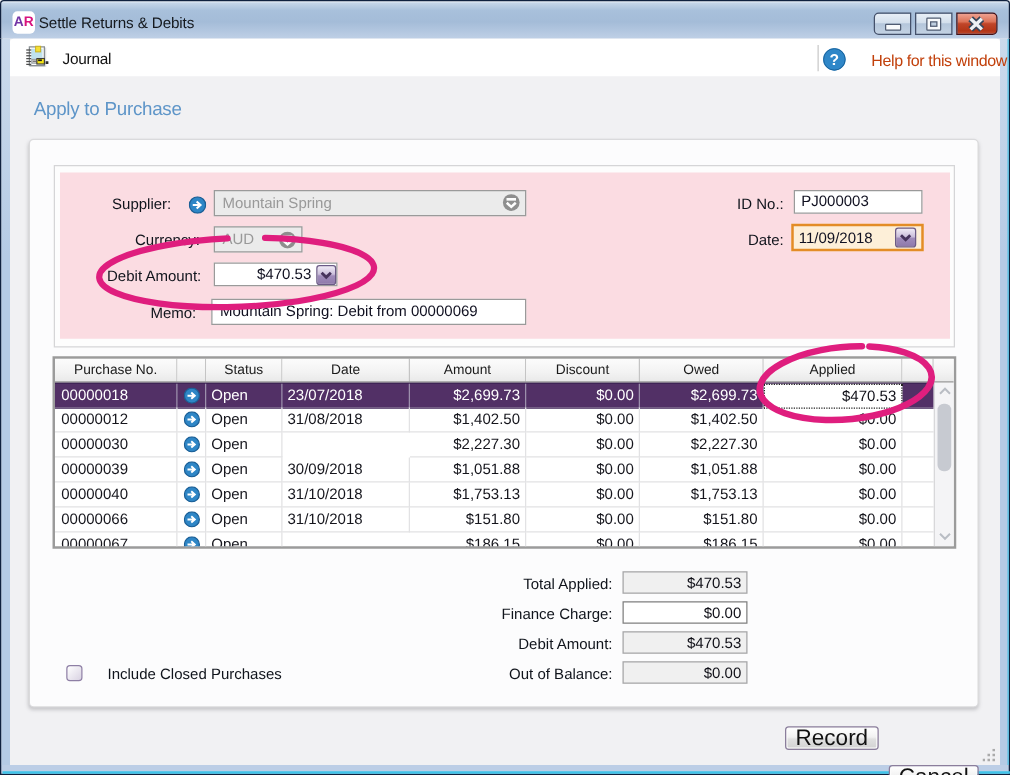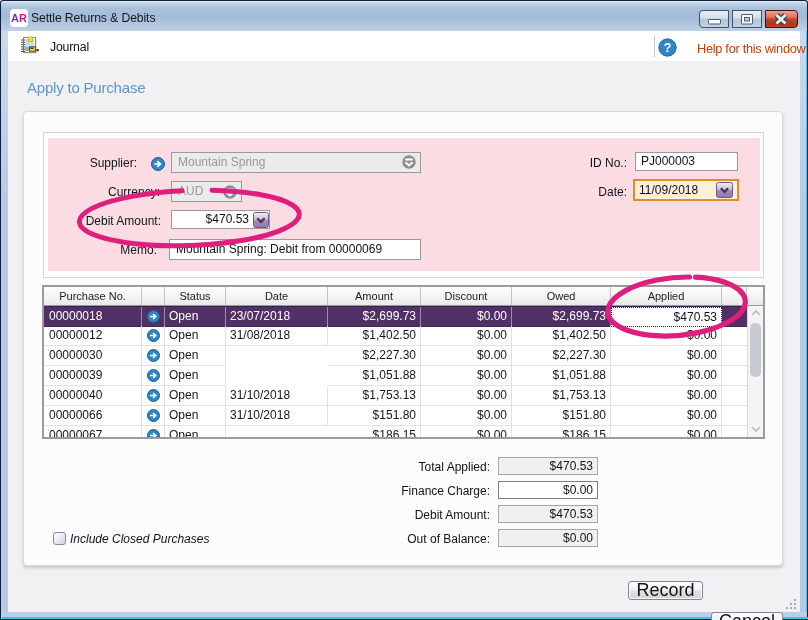--- a/index.html
+++ b/index.html
@@ -169,20 +169,21 @@
       <div class="tcell" style="left:678px;width:25px;border-right:none;"></div>
     </div>
     <div class="trow" style="top:79px;">
       <div class="tcell" style="left:0;width:98px;padding-left:5px;">00000039</div>
       <div class="tcell arr" style="left:98px;width:23px;"><svg width="13" height="13" viewBox="0 0 13 13" style="margin:3px 0 0 5px">
             <circle cx="6.5" cy="6.5" r="6" fill="#2E86C6"></circle>
             <circle cx="6.5" cy="6.5" r="6" fill="none" stroke="#1B5F96" stroke-width="1"></circle>
             <path d="M3 6.5 H8 M6 4 L8.8 6.5 L6 9" fill="none" stroke="#fff" stroke-width="1.6"></path>
           </svg></div>
       <div class="tcell" style="left:121px;width:61px;padding-left:4px;">Open</div>
+      <div class="tcell" style="left:182px;width:102px;padding-left:4px;">30/09/2018</div>
       <div class="tcell num" style="left:284px;width:93px;">$1,051.88</div>
       <div class="tcell num" style="left:377px;width:91px;">$0.00</div>
       <div class="tcell num" style="left:468px;width:99px;">$1,051.88</div>
       <div class="tcell num" style="left:567px;width:111px;">$0.00</div>
       <div class="tcell" style="left:678px;width:25px;border-right:none;"></div>
     </div>
     <div class="trow" style="top:99px;">
       <div class="tcell" style="left:0;width:98px;padding-left:5px;">00000040</div>
       <div class="tcell arr" style="left:98px;width:23px;"><svg width="13" height="13" viewBox="0 0 13 13" style="margin:3px 0 0 5px">
             <circle cx="6.5" cy="6.5" r="6" fill="#2E86C6"></circle>
@@ -241,21 +242,21 @@
   <div class="abs slabel" style="left:380px;top:460px;width:110px;">Total Applied:</div>
   <div class="abs sinput" style="left:498px;top:457px;width:100px;height:18px;line-height:16px;">$470.53</div>
   <div class="abs slabel" style="left:380px;top:484px;width:110px;">Finance Charge:</div>
   <div class="abs sinput" style="left:498px;top:481px;width:100px;height:18px;line-height:16px;background:#fff;border-color:#7F7F7F;">$0.00</div>
   <div class="abs slabel" style="left:380px;top:508px;width:110px;">Debit Amount:</div>
   <div class="abs sinput" style="left:498px;top:505px;width:100px;height:18px;line-height:16px;">$470.53</div>
   <div class="abs slabel" style="left:380px;top:532px;width:110px;">Out of Balance:</div>
   <div class="abs sinput" style="left:498px;top:529px;width:100px;height:18px;line-height:16px;">$0.00</div>
 
   <div class="abs" style="left:53px;top:532px;width:13px;height:13px;border:1px solid #8E7FA5;border-radius:3px;background:linear-gradient(135deg,#FFFFFF,#D9D2E2);"></div>
-  <div class="abs" style="left:70px;top:532px;font-size:12px;color:#10141C;font-style:italic;">Include Closed Purchases</div>
+  <div class="abs" style="left:86px;top:532px;font-size:12px;color:#10141C;">Include Closed Purchases</div>
 
   <div class="abs pbtn" style="left:628px;top:581px;width:75px;height:19px;line-height:17px;">Record</div>
   <div class="abs pbtn" style="left:711px;top:612px;width:72px;height:19px;line-height:17px;">Cancel</div>
 
   <svg class="abs" style="left:699px;top:10px;" width="99" height="18" viewBox="0 0 99 18">
     <rect x="9.5" y="9.5" width="12" height="4.5" rx="0.5" fill="#F8FAFC" stroke="#505C72" stroke-width="1"></rect>
     <rect x="42.5" y="4.5" width="11" height="9.5" rx="0.5" fill="#F8FAFC" stroke="#505C72" stroke-width="1"></rect>
     <rect x="45.5" y="7.5" width="5" height="3.5" fill="#BFCFE0" stroke="#505C72" stroke-width="1"></rect>
     <path d="M77.5 5 L86.5 13.5 M86.5 5 L77.5 13.5" stroke="#39465A" stroke-width="5.4" stroke-linecap="butt"></path>
     <path d="M77.5 5 L86.5 13.5 M86.5 5 L77.5 13.5" stroke="#EDF0F3" stroke-width="2.7" stroke-linecap="butt"></path>

